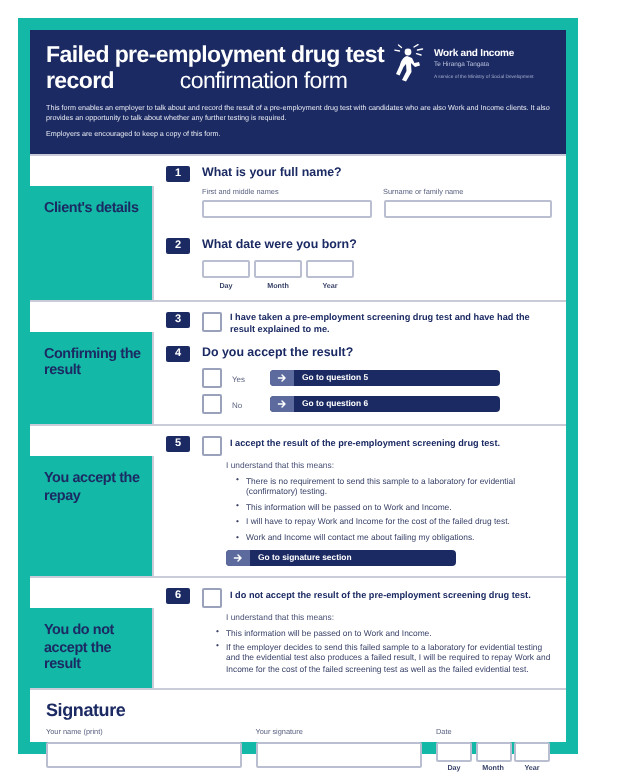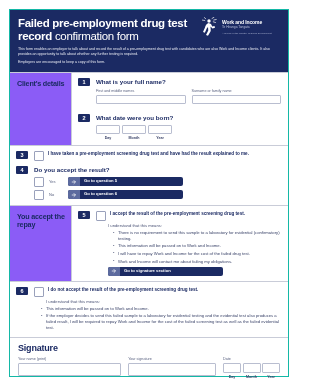--- a/index.html
+++ b/index.html
@@ -14,21 +14,21 @@
     height: 386px;
     background: #ffffff;
     overflow: hidden;
   }
   .form-wrap {
     position: absolute;
     left: 9px;
     top: 9px;
     width: 280px;
     height: 368px;
-    border: 1px solid #14b8a6;
+    border: 6px solid #14b8a6;
     box-sizing: border-box;
     background: #fff;
   }
 
   
   .header {
     background: #1b2a63;
     padding: 7px 8px 6px 8px;
     position: relative;
     box-sizing: border-box;
@@ -37,20 +37,21 @@
     color: #ffffff;
     font-size: 11.5px;
     line-height: 13px;
     font-weight: 700;
     letter-spacing: -0.3px;
     width: 190px;
     margin: 0 0 4px 0;
   }
   .title .light {
     font-weight: 400;
+    padding-left: 30px;
   }
   .intro {
     color: #e8eaf2;
     font-size: 3.6px;
     line-height: 5.2px;
     margin: 0 0 3px 0;
     width: 258px;
   }
   .intro.second { margin-bottom: 0; }
 
@@ -89,24 +90,25 @@
 
   
   .section {
     display: flex;
     border-top: 1px solid #c9ccd8;
     background: #ffffff;
   }
   .sec-label {
     width: 62px;
     flex: none;
-    background: #8b5cf6;
+    background: #14b8a6;
     border-right: 1px solid #c9ccd8;
     padding: 7px 5px 5px 7px;
     box-sizing: border-box;
+    margin-top: 15px;
   }
   .sec-label-text {
     color: #1b2a63;
     font-size: 7.2px;
     line-height: 8.4px;
     font-weight: 700;
     letter-spacing: -0.2px;
   }
   .sec-body {
     flex: 1;
@@ -357,20 +359,23 @@
                 <div class="date-cap">Year</div>
               </div>
             </div>
           </div>
         </div>
 
       </div>
     </div>
 
     <div class="section">
+      <div class="sec-label">
+        <div class="sec-label-text">Confirming the result</div>
+      </div>
       <div class="sec-body">
 
         <div class="qrow">
           <div class="qnum-col">
             <div class="qnum">3</div>
           </div>
           <div class="qcontent">
             <div class="ck-line">
               <div class="ckbox"></div>
               <div class="ck-text">I have taken a pre-employment screening drug test and have had the result explained to me.</div>
@@ -445,20 +450,23 @@
                   </svg>
               </span>
               <span class="goto-text">Go to signature section</span>
             </div>
           </div>
         </div>
       </div>
     </div>
 
     <div class="section">
+      <div class="sec-label">
+        <div class="sec-label-text">You do not accept the result</div>
+      </div>
       <div class="sec-body">
         <div class="qrow">
           <div class="qnum-col">
             <div class="qnum">6</div>
           </div>
           <div class="qcontent">
             <div class="ck-line">
               <div class="ckbox"></div>
               <div class="ck-text">I do not accept the result of the pre-employment screening drug test.</div>
             </div>

